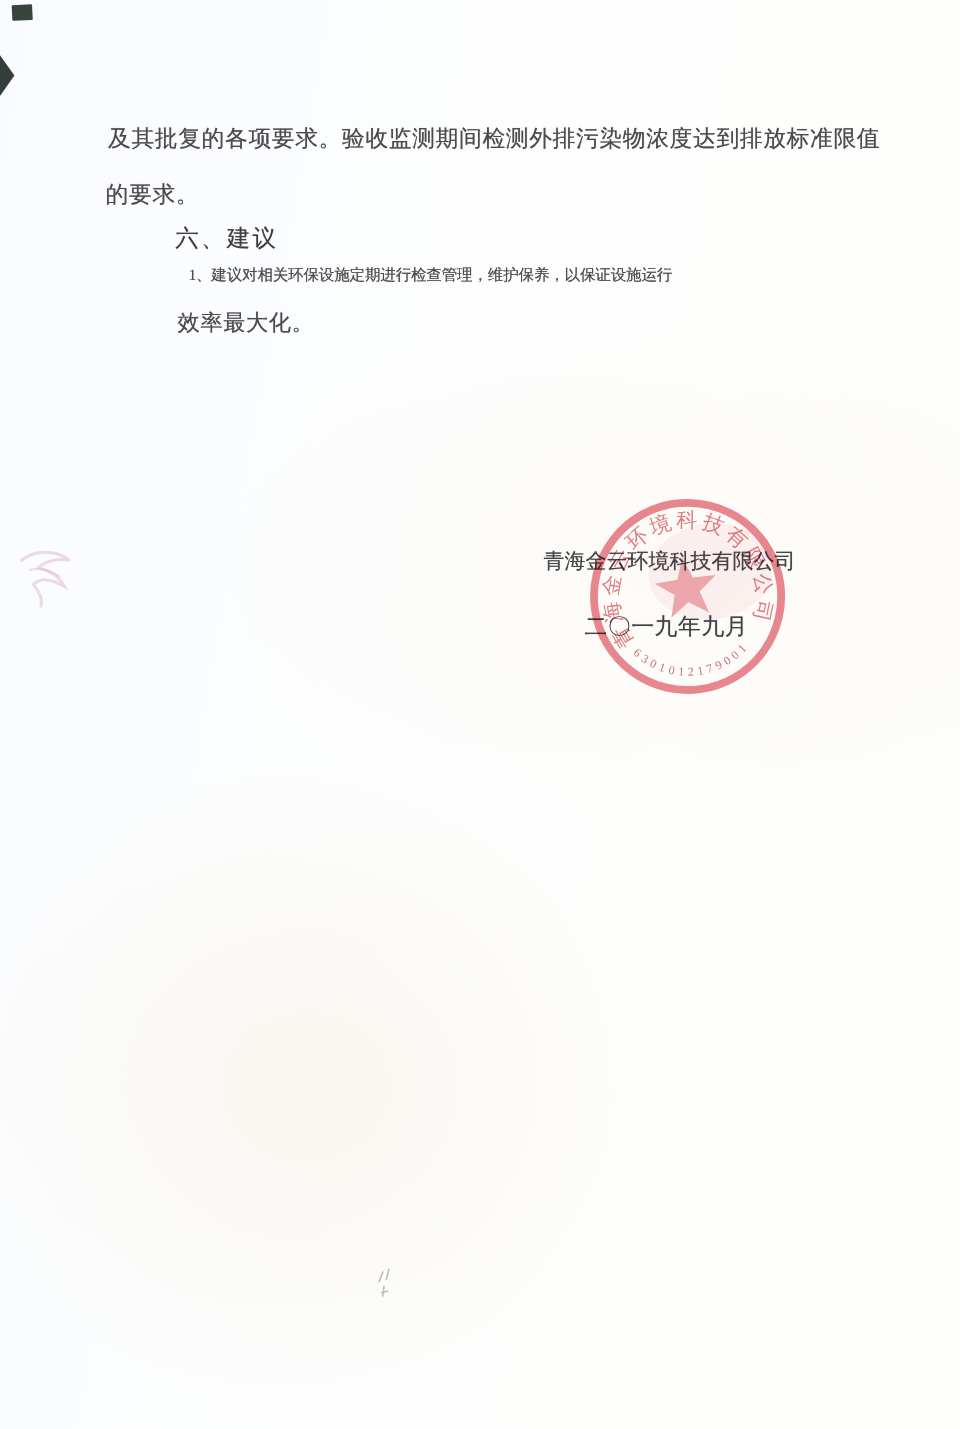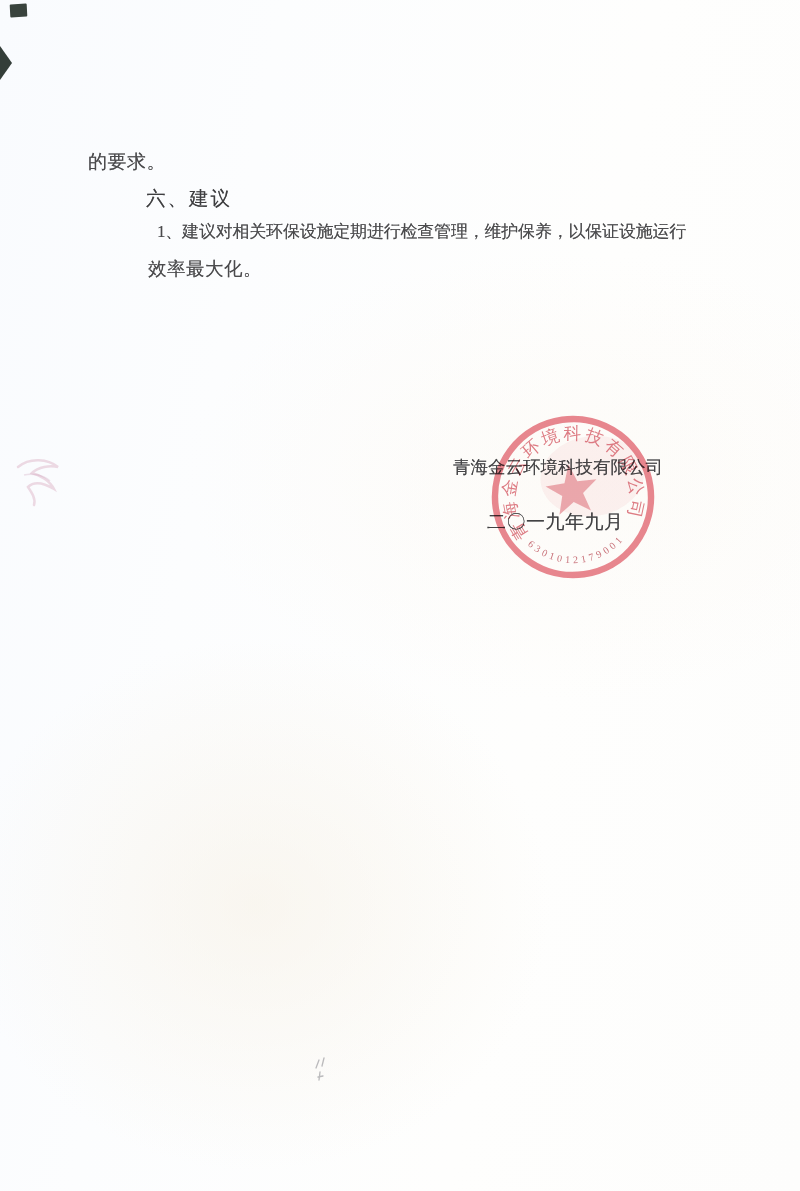--- a/index.html
+++ b/index.html
@@ -20,21 +20,21 @@
     position:absolute;
     color:#4b4b4d;
     font-size:19px;
     letter-spacing:0.5px;
     white-space:nowrap;
     text-shadow:0 0 0.6px rgba(75,75,77,0.65);
   }
   .l-para1{left:90px;top:103px;}
   .l-para2{left:88px;top:149px;}
   .l-heading{left:146px;top:185px;font-weight:normal;letter-spacing:2px;color:#3e3e40;font-size:19.5px;}
-  .l-rec1a{left:157px;top:220px;font-size:17px;letter-spacing:-0.2px;}
+  .l-rec1a{left:157px;top:220px;font-size:13px;letter-spacing:-0.2px;}
   .l-rec1b{left:148px;top:256px;font-size:18.5px;}
   .l-rec2{left:157px;top:290px;font-size:18px;letter-spacing:0.2px;}
   .sig-company{left:453px;top:455px;font-size:17.5px;letter-spacing:0px;color:#454547;}
   .sig-date{left:487px;top:489px;font-size:19px;letter-spacing:0.5px;color:#424244;margin-top:20px;}
   .stamp-svg{
     position:absolute;left:473px;top:397px;
     mix-blend-mode:multiply;
     opacity:0.93;
   }
   .artifact{position:absolute;}
@@ -44,20 +44,21 @@
   .pencil-svg{position:absolute;left:305px;top:1050px;}
 </style>
 </head>
 <body>
 
 <div class="page">
 
   <div class="artifact corner-square"></div>
   <div class="artifact edge-triangle"></div>
 
+  <div class="txtline l-para1">及其批复的各项要求。验收监测期间检测外排污染物浓度达到排放标准限值</div>
   <div class="txtline l-para2">的要求。</div>
   <div class="txtline l-heading">六、建议</div>
   <div class="txtline l-rec1a">1、建议对相关环保设施定期进行检查管理，维护保养，以保证设施运行</div>
   <div class="txtline l-rec1b">效率最大化。</div>
 
   <div class="txtline sig-company">青海金云环境科技有限公司</div>
   <div class="txtline sig-date">二〇一九年九月</div>
 
   <svg class="smudge-svg" width="80" height="70" viewBox="0 0 80 70">
     <path d="M8 22 C 20 12, 38 14, 48 22 C 40 20, 28 22, 22 28 C 30 30, 40 36, 44 44 C 34 38, 24 36, 18 42 C 22 48, 26 54, 24 60" fill="none" stroke="rgba(213,160,185,0.38)" stroke-width="2.5" stroke-linecap="round"></path>

